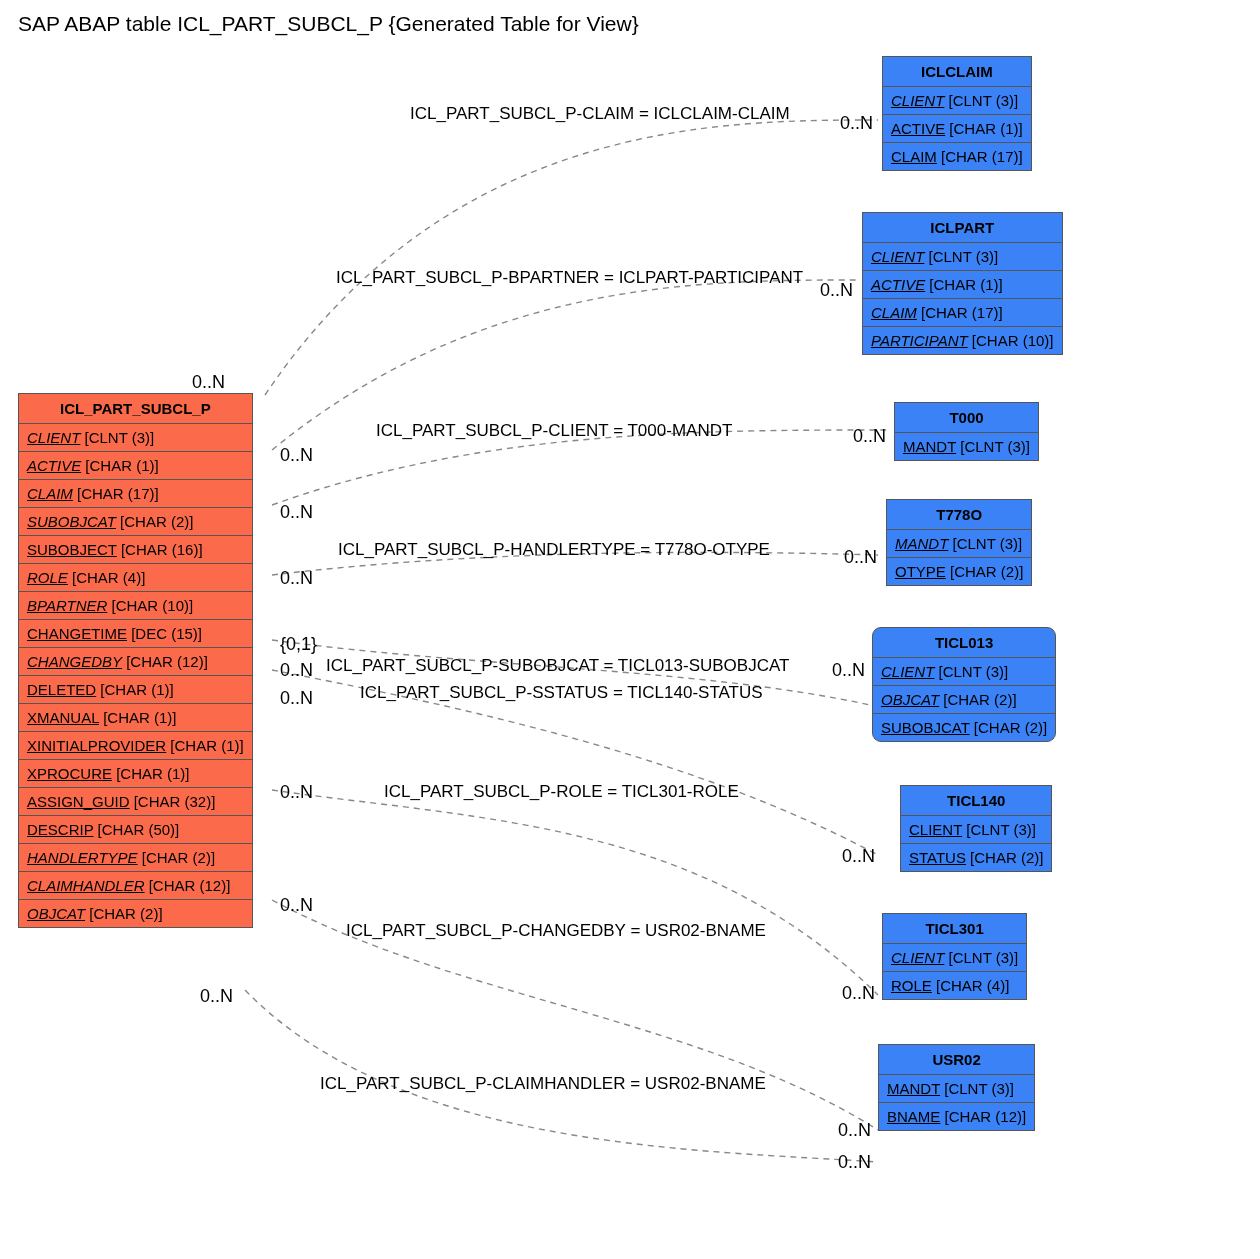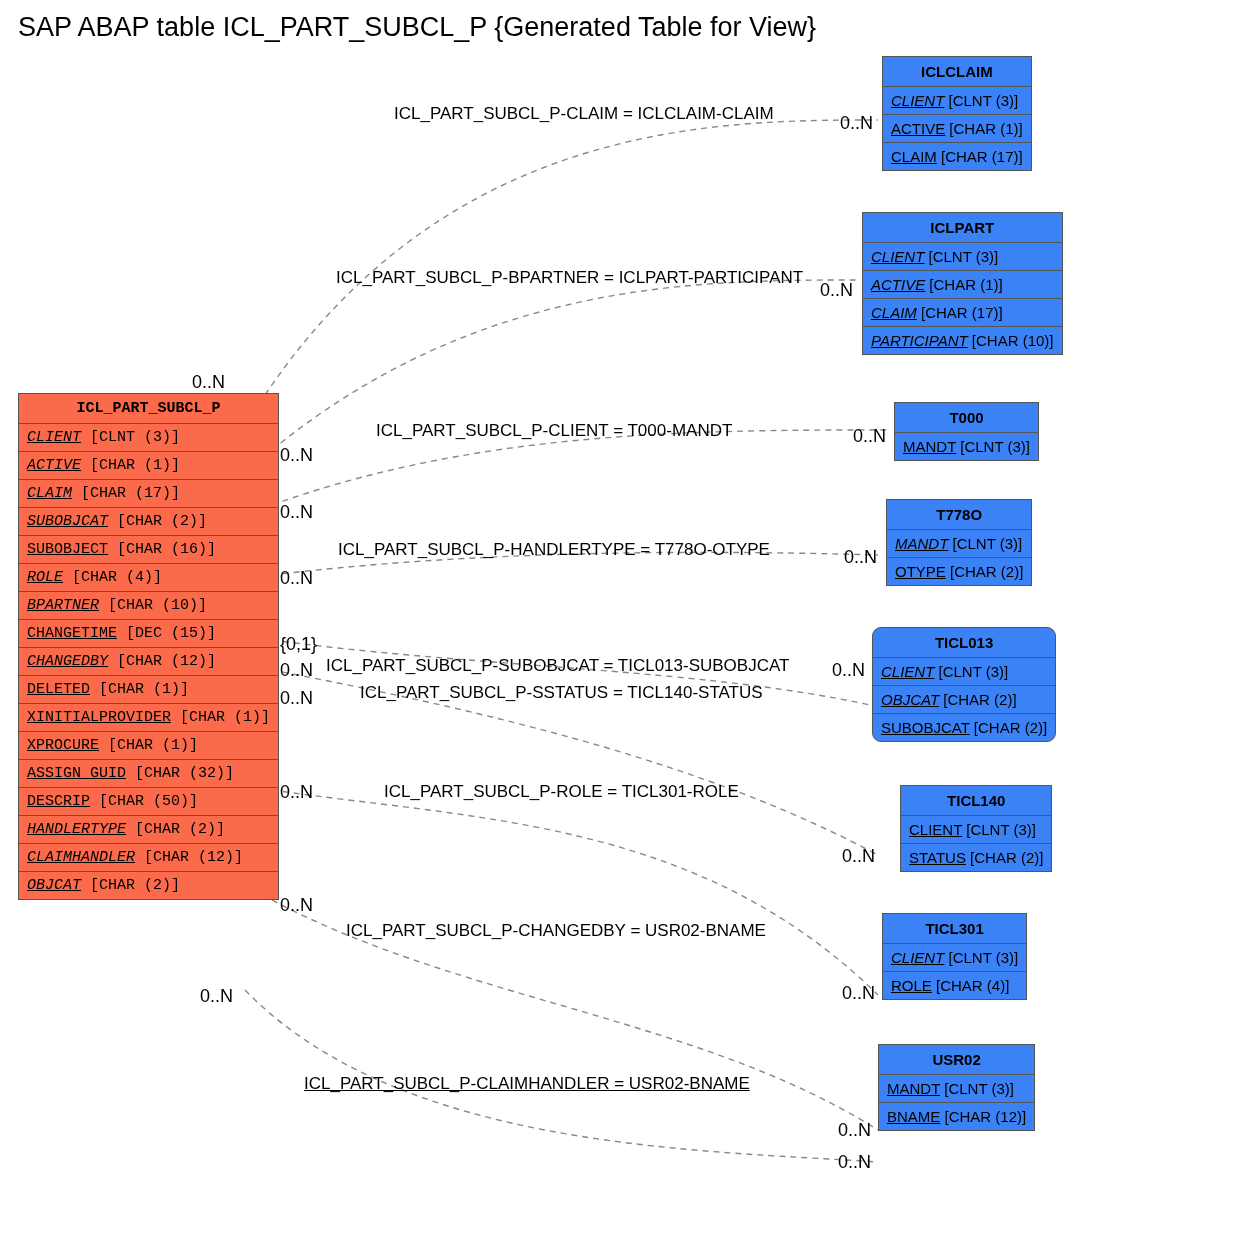--- a/index.html
+++ b/index.html
@@ -8,21 +8,21 @@
     margin: 0;
     width: 1260px;
     height: 1259px;
     position: relative;
     font-size: 15px;
   }
   .title {
     position: absolute;
     top: 12px;
     left: 18px;
-    font-size: 27px;
+    font-size: 21px;
     color: #000;
   }
   .table-box {
     position: absolute;
     border: 1px solid #555;
     box-sizing: border-box;
   }
   .table-box .hdr {
     font-weight: bold;
     text-align: center;
@@ -65,32 +65,33 @@
   <path d="M272 450 C 480 280, 700 280, 858 280"></path>
   <path d="M272 505 C 480 430, 700 430, 888 430"></path>
   <path d="M272 575 C 480 550, 700 550, 878 555"></path>
   <path d="M272 640 C 480 668, 700 668, 870 705"></path>
   <path d="M272 670 C 480 710, 700 760, 878 855"></path>
   <path d="M272 790 C 480 820, 700 820, 878 995"></path>
   <path d="M272 900 C 460 1000, 700 1018, 878 1130"></path>
   <path d="M245 990 C 400 1150, 700 1150, 878 1162"></path>
 </svg>
 
-<div id="main-box" class="table-box orange" style="left:18px; top:393px;font-family:Liberation Mono, monospace;">
+<div id="main-box" class="table-box orange" style="left:18px; top:393px;">
   <div class="hdr">ICL_PART_SUBCL_P</div>
 <div class="row"><span class="fname ital">CLIENT</span><span> [CLNT (3)]</span></div>
     <div class="row"><span class="fname ital">ACTIVE</span><span> [CHAR (1)]</span></div>
     <div class="row"><span class="fname ital">CLAIM</span><span> [CHAR (17)]</span></div>
     <div class="row"><span class="fname ital">SUBOBJCAT</span><span> [CHAR (2)]</span></div>
     <div class="row"><span class="fname">SUBOBJECT</span><span> [CHAR (16)]</span></div>
     <div class="row"><span class="fname ital">ROLE</span><span> [CHAR (4)]</span></div>
     <div class="row"><span class="fname ital">BPARTNER</span><span> [CHAR (10)]</span></div>
     <div class="row"><span class="fname">CHANGETIME</span><span> [DEC (15)]</span></div>
     <div class="row"><span class="fname ital">CHANGEDBY</span><span> [CHAR (12)]</span></div>
     <div class="row"><span class="fname">DELETED</span><span> [CHAR (1)]</span></div>
+    <div class="row"><span class="fname">XMANUAL</span><span> [CHAR (1)]</span></div>
     <div class="row"><span class="fname">XINITIALPROVIDER</span><span> [CHAR (1)]</span></div>
     <div class="row"><span class="fname">XPROCURE</span><span> [CHAR (1)]</span></div>
     <div class="row"><span class="fname">ASSIGN_GUID</span><span> [CHAR (32)]</span></div>
     <div class="row"><span class="fname">DESCRIP</span><span> [CHAR (50)]</span></div>
     <div class="row"><span class="fname ital">HANDLERTYPE</span><span> [CHAR (2)]</span></div>
     <div class="row"><span class="fname ital">CLAIMHANDLER</span><span> [CHAR (12)]</span></div>
     <div class="row"><span class="fname ital">OBJCAT</span><span> [CHAR (2)]</span></div>
   </div>
 
 <div id="rt0" class="table-box green" style="left:882px; top:56px;">
@@ -130,29 +131,29 @@
     <div class="hdr">TICL301</div>
     <div class="row"><span class="fname ital">CLIENT</span><span> [CLNT (3)]</span></div>
     <div class="row"><span class="fname">ROLE</span><span> [CHAR (4)]</span></div>
   </div>
 <div id="rt7" class="table-box green" style="left:878px; top:1044px;">
     <div class="hdr">USR02</div>
     <div class="row"><span class="fname">MANDT</span><span> [CLNT (3)]</span></div>
     <div class="row"><span class="fname">BNAME</span><span> [CHAR (12)]</span></div>
   </div>
 
-<div class="rel-label" style="left:394px; top:104px;">ICL_PART_SUBCL_P-CLAIM = ICLCLAIM-CLAIM</div>
+<div class="rel-label" style="left:410px; top:104px;">ICL_PART_SUBCL_P-CLAIM = ICLCLAIM-CLAIM</div>
 <div class="rel-label" style="left:336px; top:268px;">ICL_PART_SUBCL_P-BPARTNER = ICLPART-PARTICIPANT</div>
 <div class="rel-label" style="left:376px; top:421px;">ICL_PART_SUBCL_P-CLIENT = T000-MANDT</div>
 <div class="rel-label" style="left:338px; top:540px;">ICL_PART_SUBCL_P-HANDLERTYPE = T778O-OTYPE</div>
 <div class="rel-label" style="left:326px; top:656px;">ICL_PART_SUBCL_P-SUBOBJCAT = TICL013-SUBOBJCAT</div>
 <div class="rel-label" style="left:360px; top:683px;">ICL_PART_SUBCL_P-SSTATUS = TICL140-STATUS</div>
 <div class="rel-label" style="left:384px; top:782px;">ICL_PART_SUBCL_P-ROLE = TICL301-ROLE</div>
 <div class="rel-label" style="left:346px; top:921px;">ICL_PART_SUBCL_P-CHANGEDBY = USR02-BNAME</div>
-<div class="rel-label" style="left:304px; top:1074px;text-decoration:underline;">ICL_PART_SUBCL_P-CLAIMHANDLER = USR02-BNAME</div>
+<div class="rel-label" style="left:320px; top:1074px;">ICL_PART_SUBCL_P-CLAIMHANDLER = USR02-BNAME</div>
 
 <div class="card-label" style="left:192px; top:372px;">0..N</div>
 <div class="card-label" style="left:280px; top:445px;">0..N</div>
 <div class="card-label" style="left:280px; top:502px;">0..N</div>
 <div class="card-label" style="left:280px; top:568px;">0..N</div>
 <div class="card-label" style="left:280px; top:634px;">{0,1}</div>
 <div class="card-label" style="left:280px; top:660px;">0..N</div>
 <div class="card-label" style="left:280px; top:688px;">0..N</div>
 <div class="card-label" style="left:280px; top:782px;">0..N</div>
 <div class="card-label" style="left:280px; top:895px;">0..N</div>

